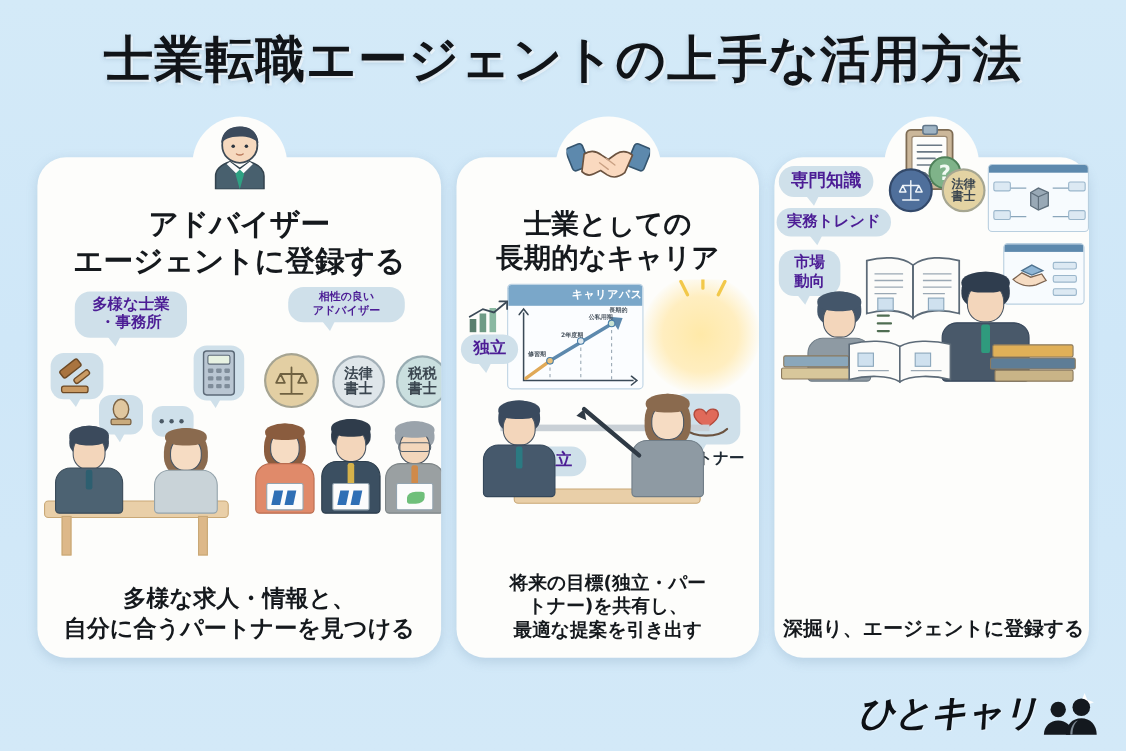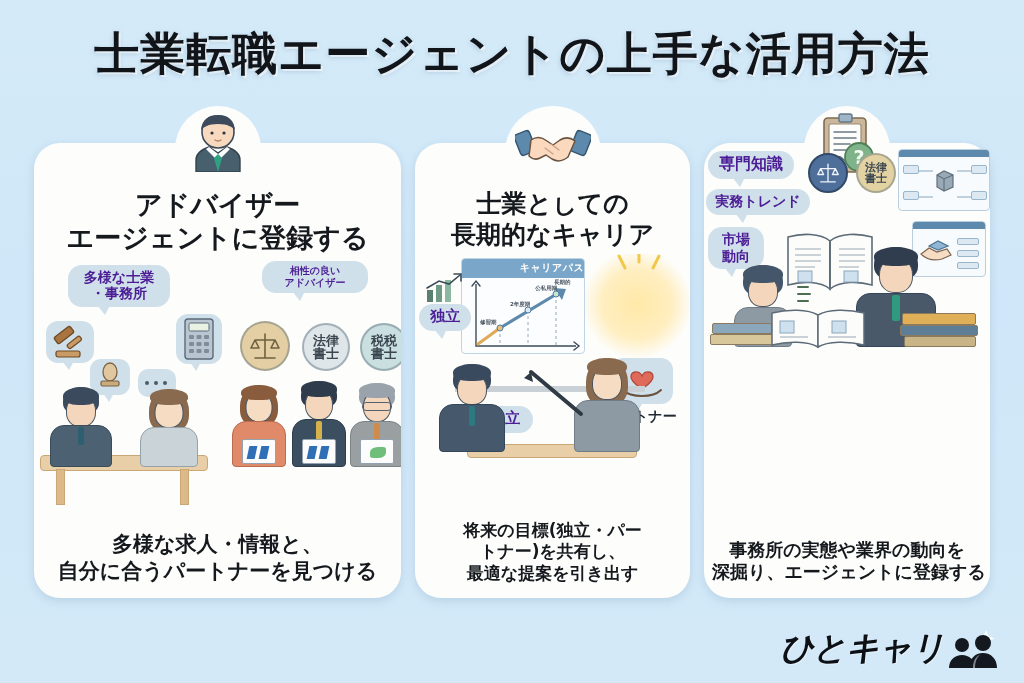--- a/index.html
+++ b/index.html
@@ -590,21 +590,20 @@
         <path d="M52 8c10-6 30-6 46-2v32c-16-4-36-4-46 2z" fill="#fcfcfa" stroke="#5d6b78" stroke-width="1.5"></path>
         <rect x="14" y="14" width="14" height="12" fill="#cfe1ef" stroke="#8aa6bb" stroke-width="1"></rect>
         <rect x="66" y="14" width="14" height="12" fill="#cfe1ef" stroke="#8aa6bb" stroke-width="1"></rect>
         <g stroke="#9aa8b4" stroke-width="1.1">
           <path d="M14 30h28M62 30h28"></path>
         </g>
       </svg>
     </div>
 
     <div class="caption">
-      <span class="ln">事務所の実態や業界の動向を</span>
       <span class="ln">深掘り、エージェントに登録する</span>
     </div>
   </div>
 </div>
 
 <div class="logo">
   <div class="logo-text">ひとキャリ</div>
   <svg width="56" height="40" viewBox="0 0 56 40">
     <path d="M40 1l2.4 6.2L48.5 9.5 42.4 12 40 18 37.6 12 31.5 9.5 37.6 7.2z" fill="#ffffff"></path>
     <circle cx="16" cy="16" r="7" fill="#14191f"></circle>

